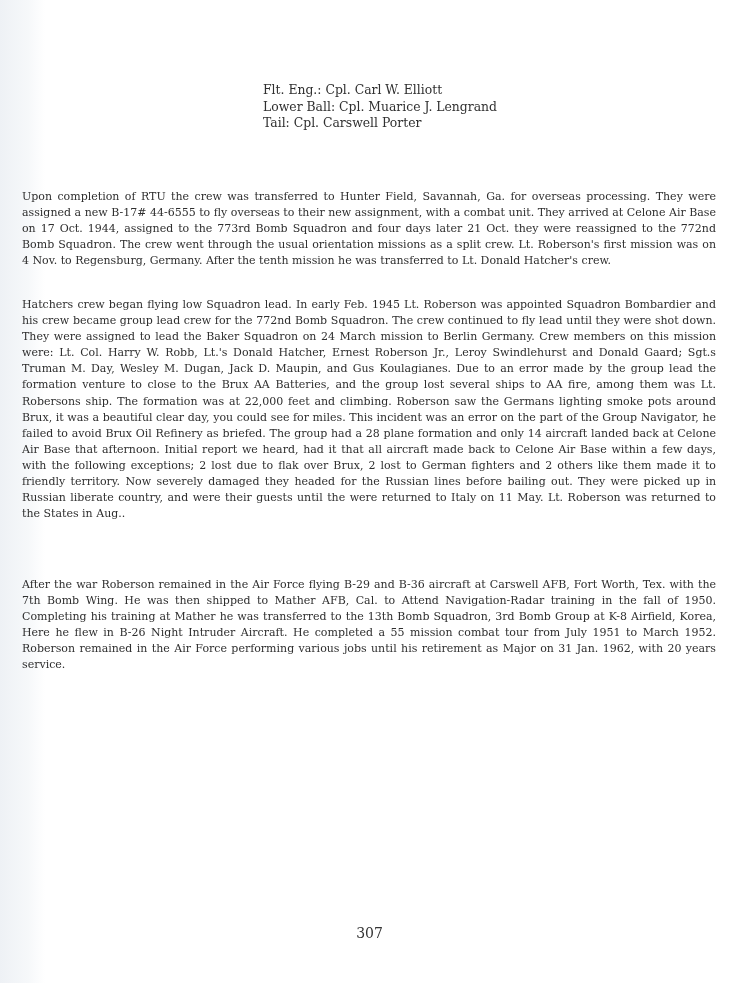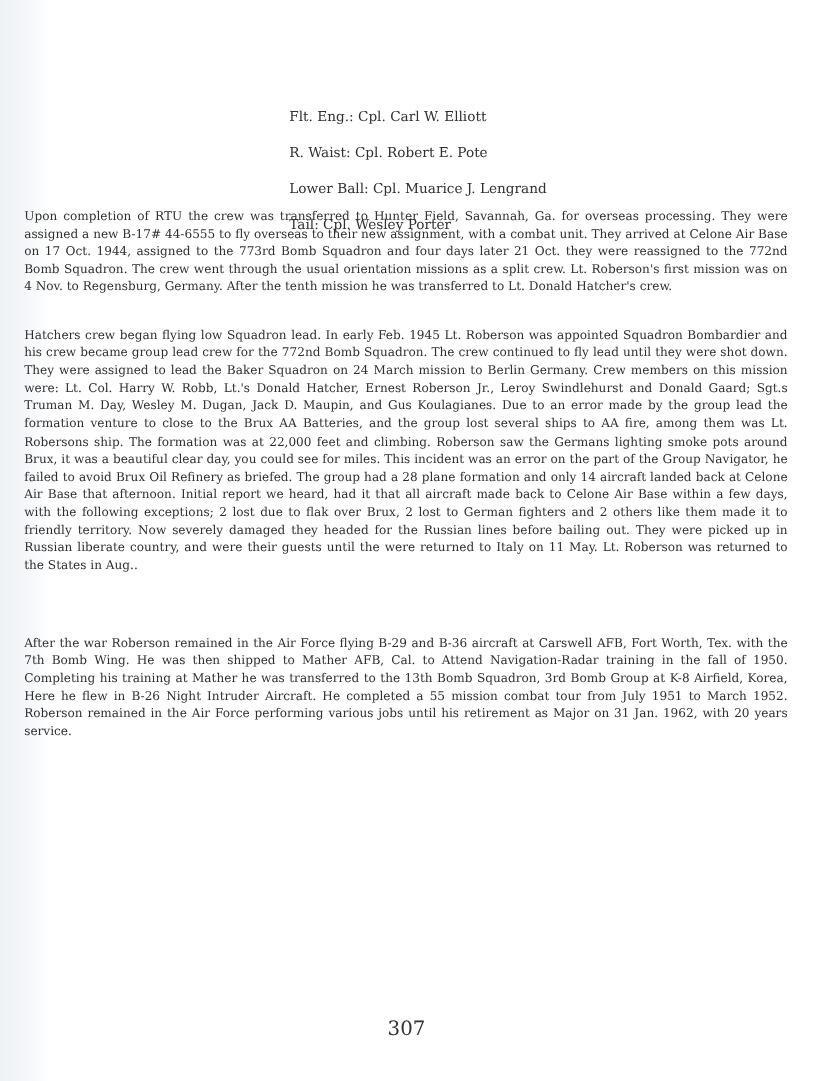--- a/index.html
+++ b/index.html
@@ -28,21 +28,20 @@
       left: 263px;
       top: 82px;
       width: 300px;
       font-size: 12.4px;
       line-height: 16.6px;
       color: #303030;
     }
     .crew-line {
       display: block;
       white-space: nowrap;
-      margin-top: 16px;
     }
     .body-text {
       position: absolute;
       left: 22px;
       width: 694px;
       font-size: 11px;
       line-height: 16.1px;
       text-align: justify;
       color: #2e2e2e;
       margin: 0;
@@ -50,34 +49,33 @@
     .p1 { top: 189px; }
     .p2 { top: 297px; }
     .p3 { top: 577px; }
     .p4 { top: 697px; }
     .page-number {
       position: absolute;
       left: 0;
       width: 739px;
       top: 925px;
       text-align: center;
-      font-size: 18px;
+      font-size: 14px;
       color: #333333;
     }
   </style>
 </head>
 <body>
 
 <div class="page">
 
   <div class="crew-list">
     <span class="crew-line">Flt. Eng.: Cpl. Carl W. Elliott</span>
-    <span class="crew-line">R. Waist: Cpl. Robert E. Pote</span>
     <span class="crew-line">Lower Ball: Cpl. Muarice J. Lengrand</span>
-    <span class="crew-line">Tail: Cpl. Wesley Porter</span>
+    <span class="crew-line">Tail: Cpl. Carswell Porter</span>
   </div>
 
   <p class="body-text p1">Upon completion of RTU the crew was transferred to Hunter Field, Savannah, Ga. for overseas processing. They were assigned a new B-17# 44-6555  to fly overseas to their new assignment, with a combat unit. They arrived at Celone Air Base on 17 Oct. 1944, assigned to the 773rd Bomb Squadron and four days later 21 Oct. they were reassigned to the 772nd Bomb Squadron. The crew went through the usual orientation missions as a split crew. Lt. Roberson's first mission was on 4 Nov. to Regensburg, Germany. After the tenth mission he was transferred to Lt. Donald Hatcher's crew.</p>
   <p class="body-text p2">Hatchers crew began flying low Squadron lead. In early Feb. 1945 Lt. Roberson was appointed Squadron Bombardier and his crew became group lead crew for the 772nd Bomb Squadron. The crew continued to fly lead until they were shot down. They were assigned to lead the Baker Squadron on 24 March mission to Berlin Germany. Crew members on this mission were: Lt. Col. Harry W. Robb, Lt.'s Donald Hatcher, Ernest Roberson Jr., Leroy Swindlehurst and Donald Gaard; Sgt.s Truman M. Day, Wesley M. Dugan, Jack D. Maupin, and Gus Koulagianes. Due to an error made by the group lead the formation venture to close to the Brux AA Batteries, and the group lost several ships to AA fire, among them was Lt. Robersons ship. The formation was at 22,000 feet and climbing. Roberson saw the Germans lighting smoke pots around Brux, it was a beautiful clear day, you could see for miles. This incident was an error on the part of the Group Navigator, he failed to avoid Brux Oil Refinery as briefed. The group had a 28 plane formation and only 14 aircraft landed back at Celone Air Base that afternoon. Initial report we heard, had it that  all aircraft made back to Celone Air Base within a few days, with the following exceptions; 2 lost due to flak over Brux, 2 lost  to German fighters and 2 others like them made it to friendly territory. Now severely damaged they headed for the Russian lines before bailing out. They were picked up in Russian liberate country, and were their guests until the were returned to Italy on 11 May. Lt. Roberson was returned to the States in Aug..</p>
   <p class="body-text p3">After the war Roberson remained in the Air Force flying  B-29 and B-36 aircraft at Carswell AFB, Fort Worth, Tex. with the 7th Bomb Wing. He was then shipped to Mather AFB, Cal. to Attend Navigation-Radar training in the fall of 1950. Completing his training at Mather he was transferred to the 13th Bomb Squadron, 3rd Bomb Group at K-8 Airfield, Korea, Here he flew in B-26 Night Intruder Aircraft. He completed a 55 mission combat tour from July 1951 to March 1952. Roberson remained in the Air Force performing various jobs until his retirement as Major on 31 Jan. 1962, with 20 years service.</p>
 
   <div class="page-number">307</div>
 </div>
 
 </body></html>

